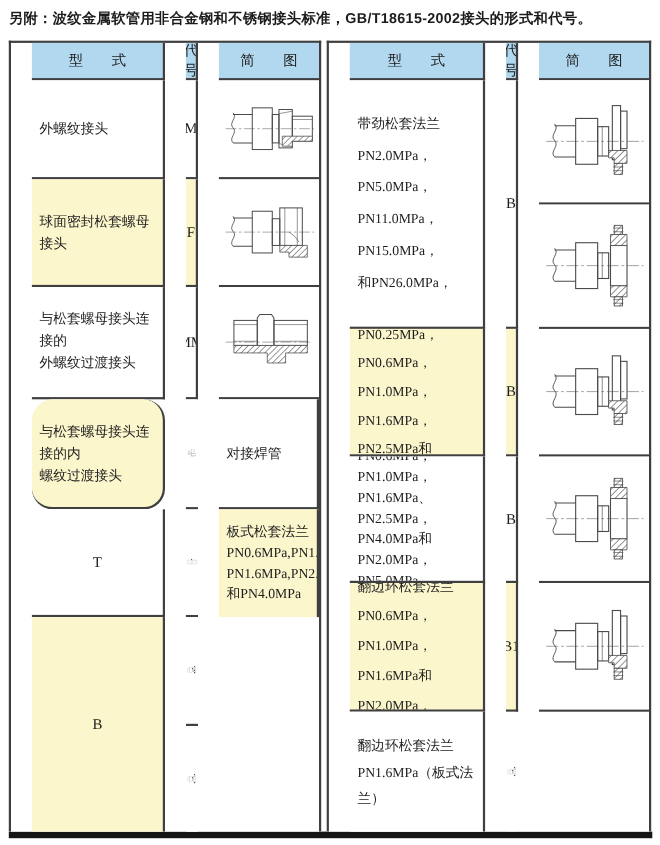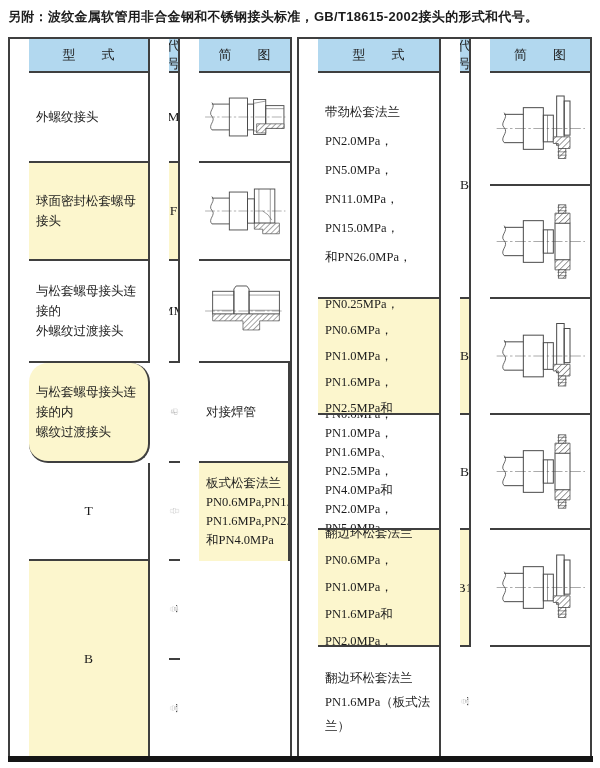--- a/index.html
+++ b/index.html
@@ -73,21 +73,21 @@
               <path d="M17,27 c6,6 -6,12 0,18 c6,6 -6,12 0,18" stroke="#4a4a4a" fill="none" stroke-width="1"></path>
               <rect x="40" y="21" width="24" height="50" stroke="#4a4a4a" fill="none" stroke-width="1.2"></rect>
               <rect x="64" y="30" width="9" height="32" stroke="#4a4a4a" fill="none" stroke-width="1.2"></rect>
               <rect x="73" y="17" width="27" height="45" stroke="#4a4a4a" fill="none" stroke-width="1.2"></rect>
               <path d="M79,17 V62 M94,17 V62" stroke="#4a4a4a" fill="none" stroke-width="0.7"></path>
               <path d="M84,46 q8,4 12,12" stroke="#4a4a4a" fill="none" stroke-width="0.7"></path>
               <polygon points="73,62 106,62 106,76 84,76 84,70 73,70" fill="url(#hatchpat)" stroke="#4a4a4a" stroke-width="0.9"></polygon>
             </svg>
           </div>
         </div>
-        <div class="cell type" style="line-height: 20px;">与松套螺母接头连接的
+        <div class="cell type" style="line-height: 20px; font-family: Liberation Mono, monospace;">与松套螺母接头连接的
 外螺纹过渡接头</div>
         <div class="cell code">MM</div>
         <div class="cell diag lastcol">
           <div class="sub">
             <svg class="fit" viewBox="0 0 120 92" preserveAspectRatio="xMidYMid meet">
               <path d="M8,46 H112" stroke="#808080" fill="none" stroke-width="0.8" stroke-dasharray="13 3 3 3"></path>
               <rect x="18" y="20" width="28" height="30" stroke="#4a4a4a" fill="none" stroke-width="1.2"></rect>
               <path d="M18,25 H46 M18,45 H46" stroke="#4a4a4a" fill="none" stroke-width="0.7"></path>
               <polygon points="49,13 63,13 66,17 66,50 46,50 46,17" stroke="#4a4a4a" fill="none" stroke-width="1.2"></polygon>
               <rect x="66" y="20" width="40" height="30" stroke="#4a4a4a" fill="none" stroke-width="1.2"></rect>

